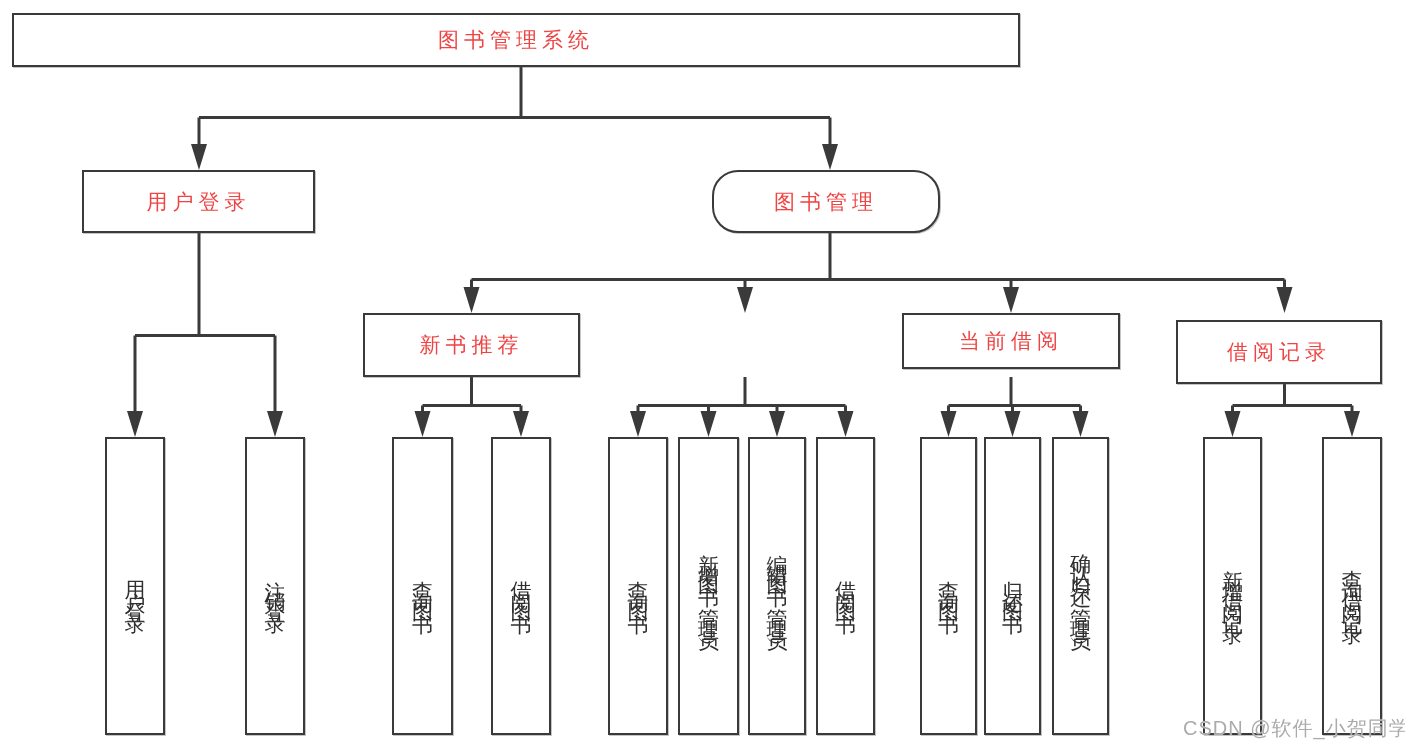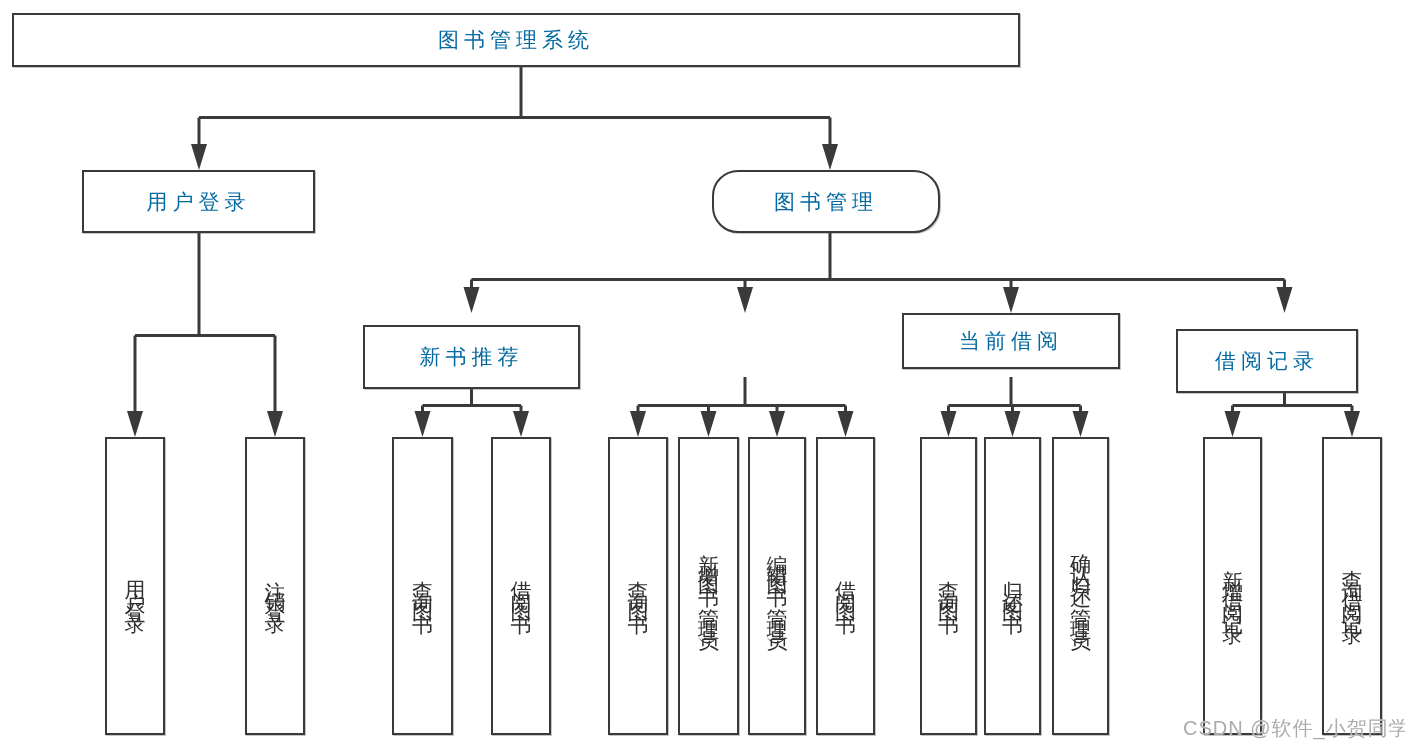--- a/index.html
+++ b/index.html
@@ -18,21 +18,21 @@
     pointer-events: none;
   }
   .node {
     position: absolute;
     box-sizing: border-box;
     border: 2.5px solid #3a3a3a;
     background: #ffffff;
     display: flex;
     align-items: center;
     justify-content: center;
-    color: #0369a1;
+    color: #ef4444;
     font-size: 21px;
     letter-spacing: 5px;
     white-space: nowrap;
     box-shadow: 1px 1px 0 rgba(90,90,90,0.35);
   }
   .vnode {
     position: absolute;
     top: 437px;
     height: 298px;
     box-sizing: border-box;
@@ -87,23 +87,23 @@
          M940.5 411L956.5 411L948.5 437Z M1004.5 411L1020.5 411L1012.5 437Z
          M1072.5 411L1088.5 411L1080.5 437Z
          M1224.5 411L1240.5 411L1232.5 437Z M1344 411L1360 411L1352 437Z"></path>
   </svg>
 
   <div class="node" style="left:12px; top:13px; width:1008px; height:54px;">图书管理系统</div>
 
   <div class="node" style="left:82px; top:170px; width:233px; height:63px;">用户登录</div>
   <div class="node" style="left:712px; top:170px; width:228px; height:63px;border-radius:26px;">图书管理</div>
 
-  <div class="node" style="left:363px; top:313px; width:217px; height:64px;margin-top:12px;">新书推荐</div>
+  <div class="node" style="left:363px; top:313px; width:217px; height:64px;">新书推荐</div>
   <div class="node" style="left:902px; top:313px; width:218px; height:56px;">当前借阅</div>
-  <div class="node" style="left:1176px; top:329px; width:182px; height:64px;">借阅记录</div>
+  <div class="node" style="left:1176px; top:320px; width:206px; height:64px;">借阅记录</div>
 
   <div class="vnode" style="left:105px; width:60px;">
     <span class="vtext">用户登录</span>
   </div>
   <div class="vnode" style="left:245px; width:60px;">
     <span class="vtext">注销登录</span>
   </div>
 
   <div class="vnode" style="left:392px; width:61px;">
     <span class="vtext">查询图书</span>

